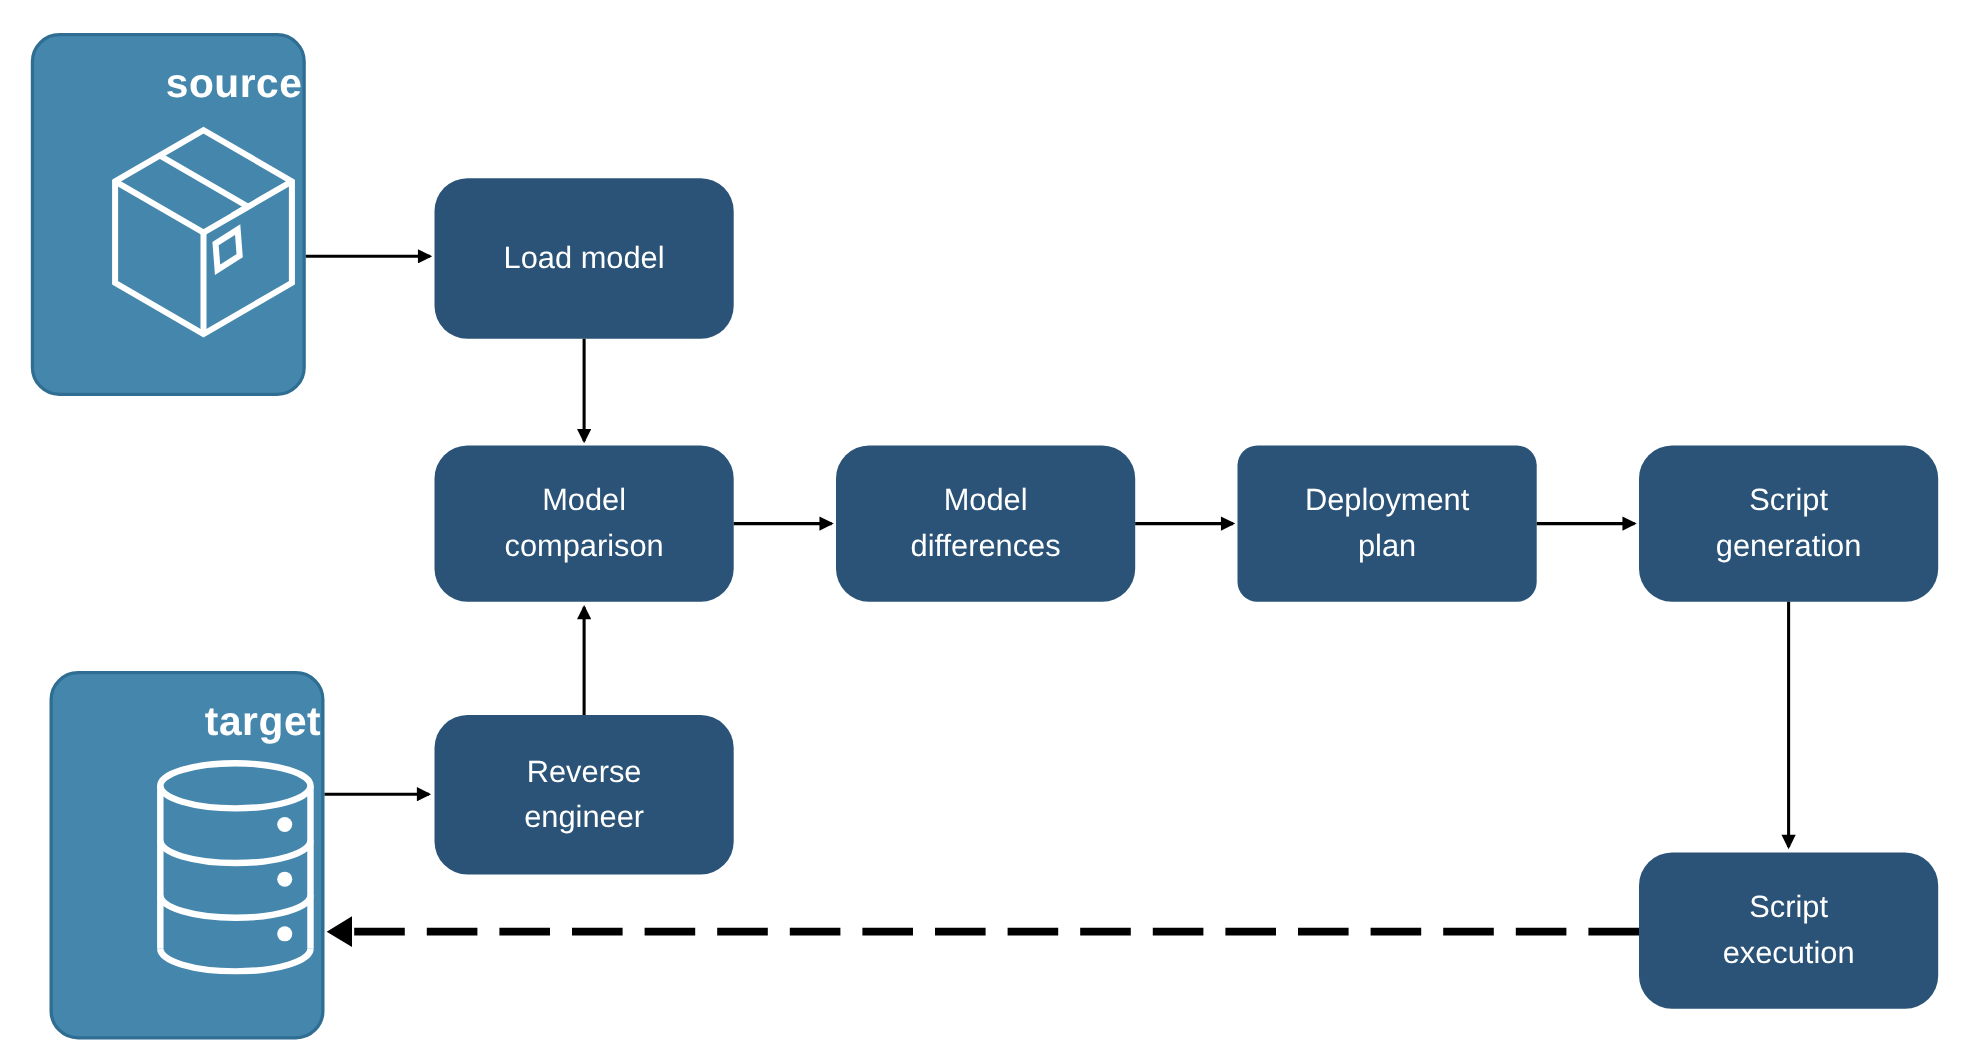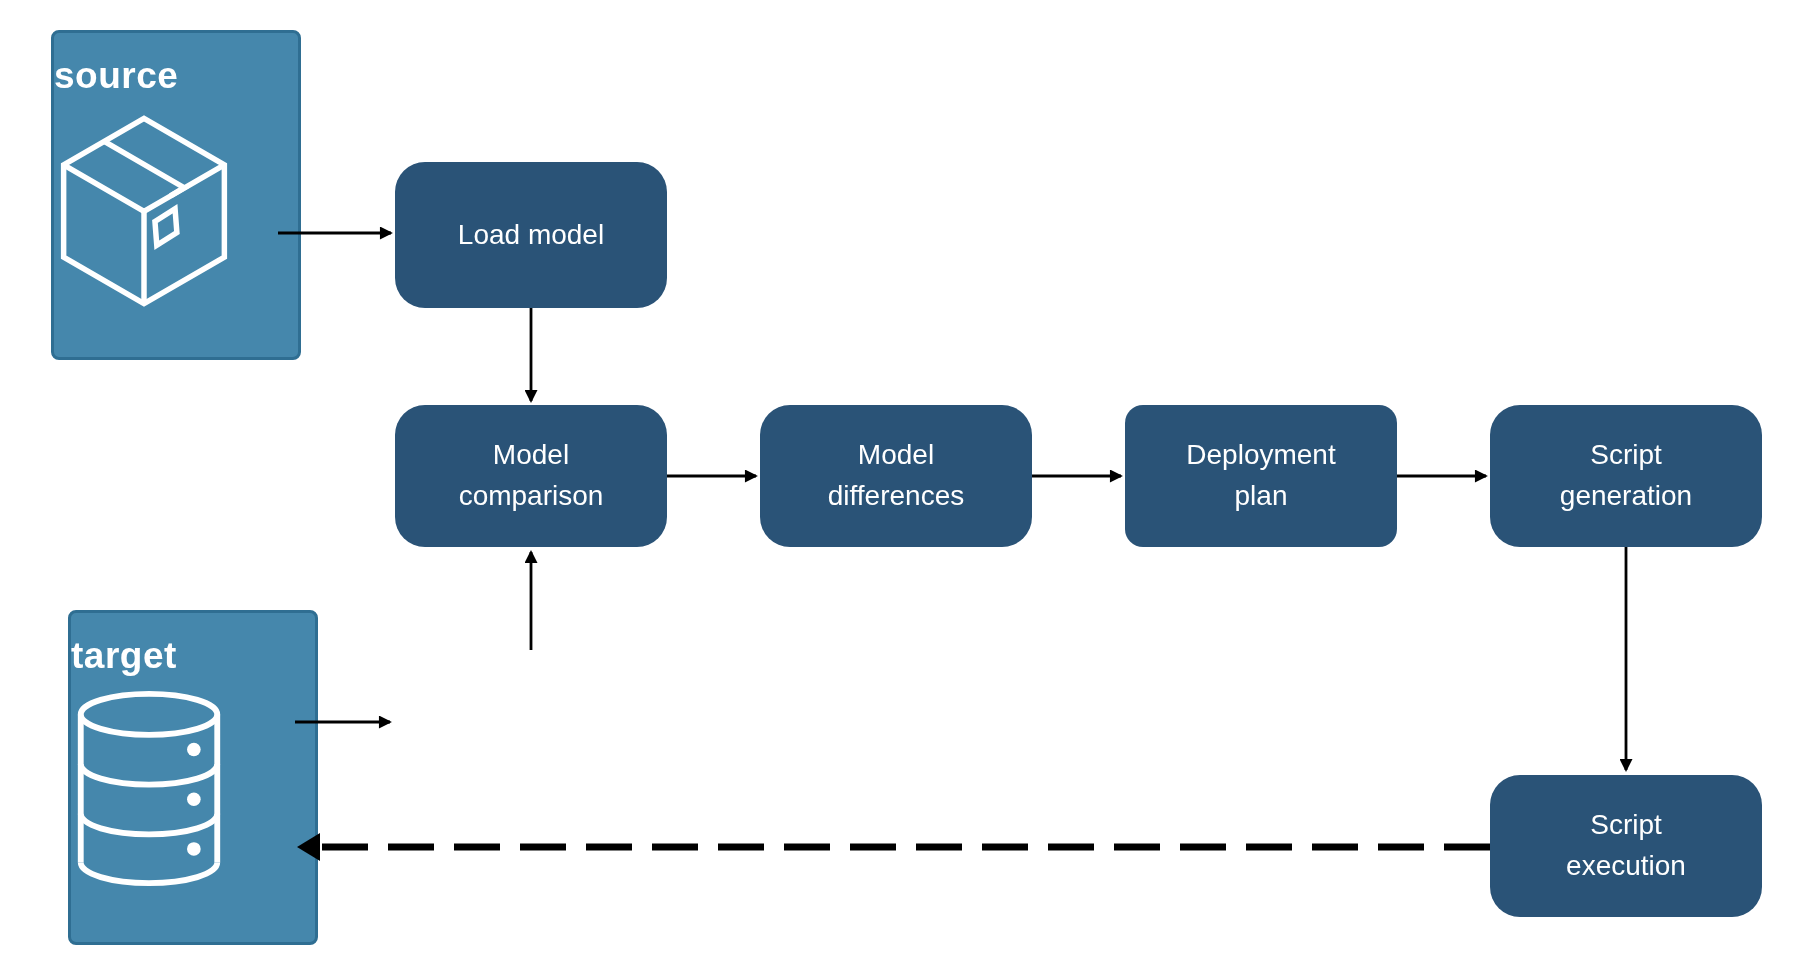--- a/index.html
+++ b/index.html
@@ -1,22 +1,22 @@
 <!DOCTYPE html>
 <html><head>
 <meta charset="utf-8">
 <style>
   html,body{margin:0;padding:0;background:#fff;}
   #canvas{
     position:relative;width:1800px;height:959px;background:#fff;overflow:hidden;
     font-family:"Liberation Sans","DejaVu Sans",sans-serif;
   }
   .entity{
-    position:absolute;border-radius:8px;background:#4587AC;border:3px solid #2F6E92;
-    box-sizing:border-box;display:flex;flex-direction:column;align-items:flex-start;margin-left:23px;
+    position:absolute;border-radius:26px;background:#4587AC;border:3px solid #2F6E92;
+    box-sizing:border-box;display:flex;flex-direction:column;align-items:flex-end;
   }
   .entity-label{
     color:#ffffff;font-weight:700;font-size:37px;margin-top:22px;letter-spacing:0.5px;
   }
   .entity-icon{margin-top:14px;}
   .node{
     position:absolute;width:272px;border-radius:30px;background:#2A5377;
     display:flex;align-items:center;justify-content:center;text-align:center;
     box-sizing:border-box;
   }
@@ -80,20 +80,24 @@
   <div class="node" style="left:1125px;top:405px;height:142px;border-radius:18px;">
     <span class="node-label">Deployment
 plan</span>
   </div>
 
   <div class="node" style="left:1490px;top:405px;height:142px;">
     <span class="node-label">Script
 generation</span>
   </div>
 
+  <div class="node" style="left:395px;top:650px;height:145px;">
+    <span class="node-label">Reverse
+engineer</span>
+  </div>
 
   <div class="node" style="left:1490px;top:775px;height:142px;">
     <span class="node-label">Script
 execution</span>
   </div>
 
   <svg id="edges" width="1800" height="959" viewBox="0 0 1800 959">
     <defs>
       <marker id="arrow" viewBox="0 0 10 10" refX="8.5" refY="5" markerWidth="15" markerHeight="13" orient="auto" markerUnits="userSpaceOnUse">
         <path d="M0,0 L10,5 L0,10 Z" fill="#000"></path>

